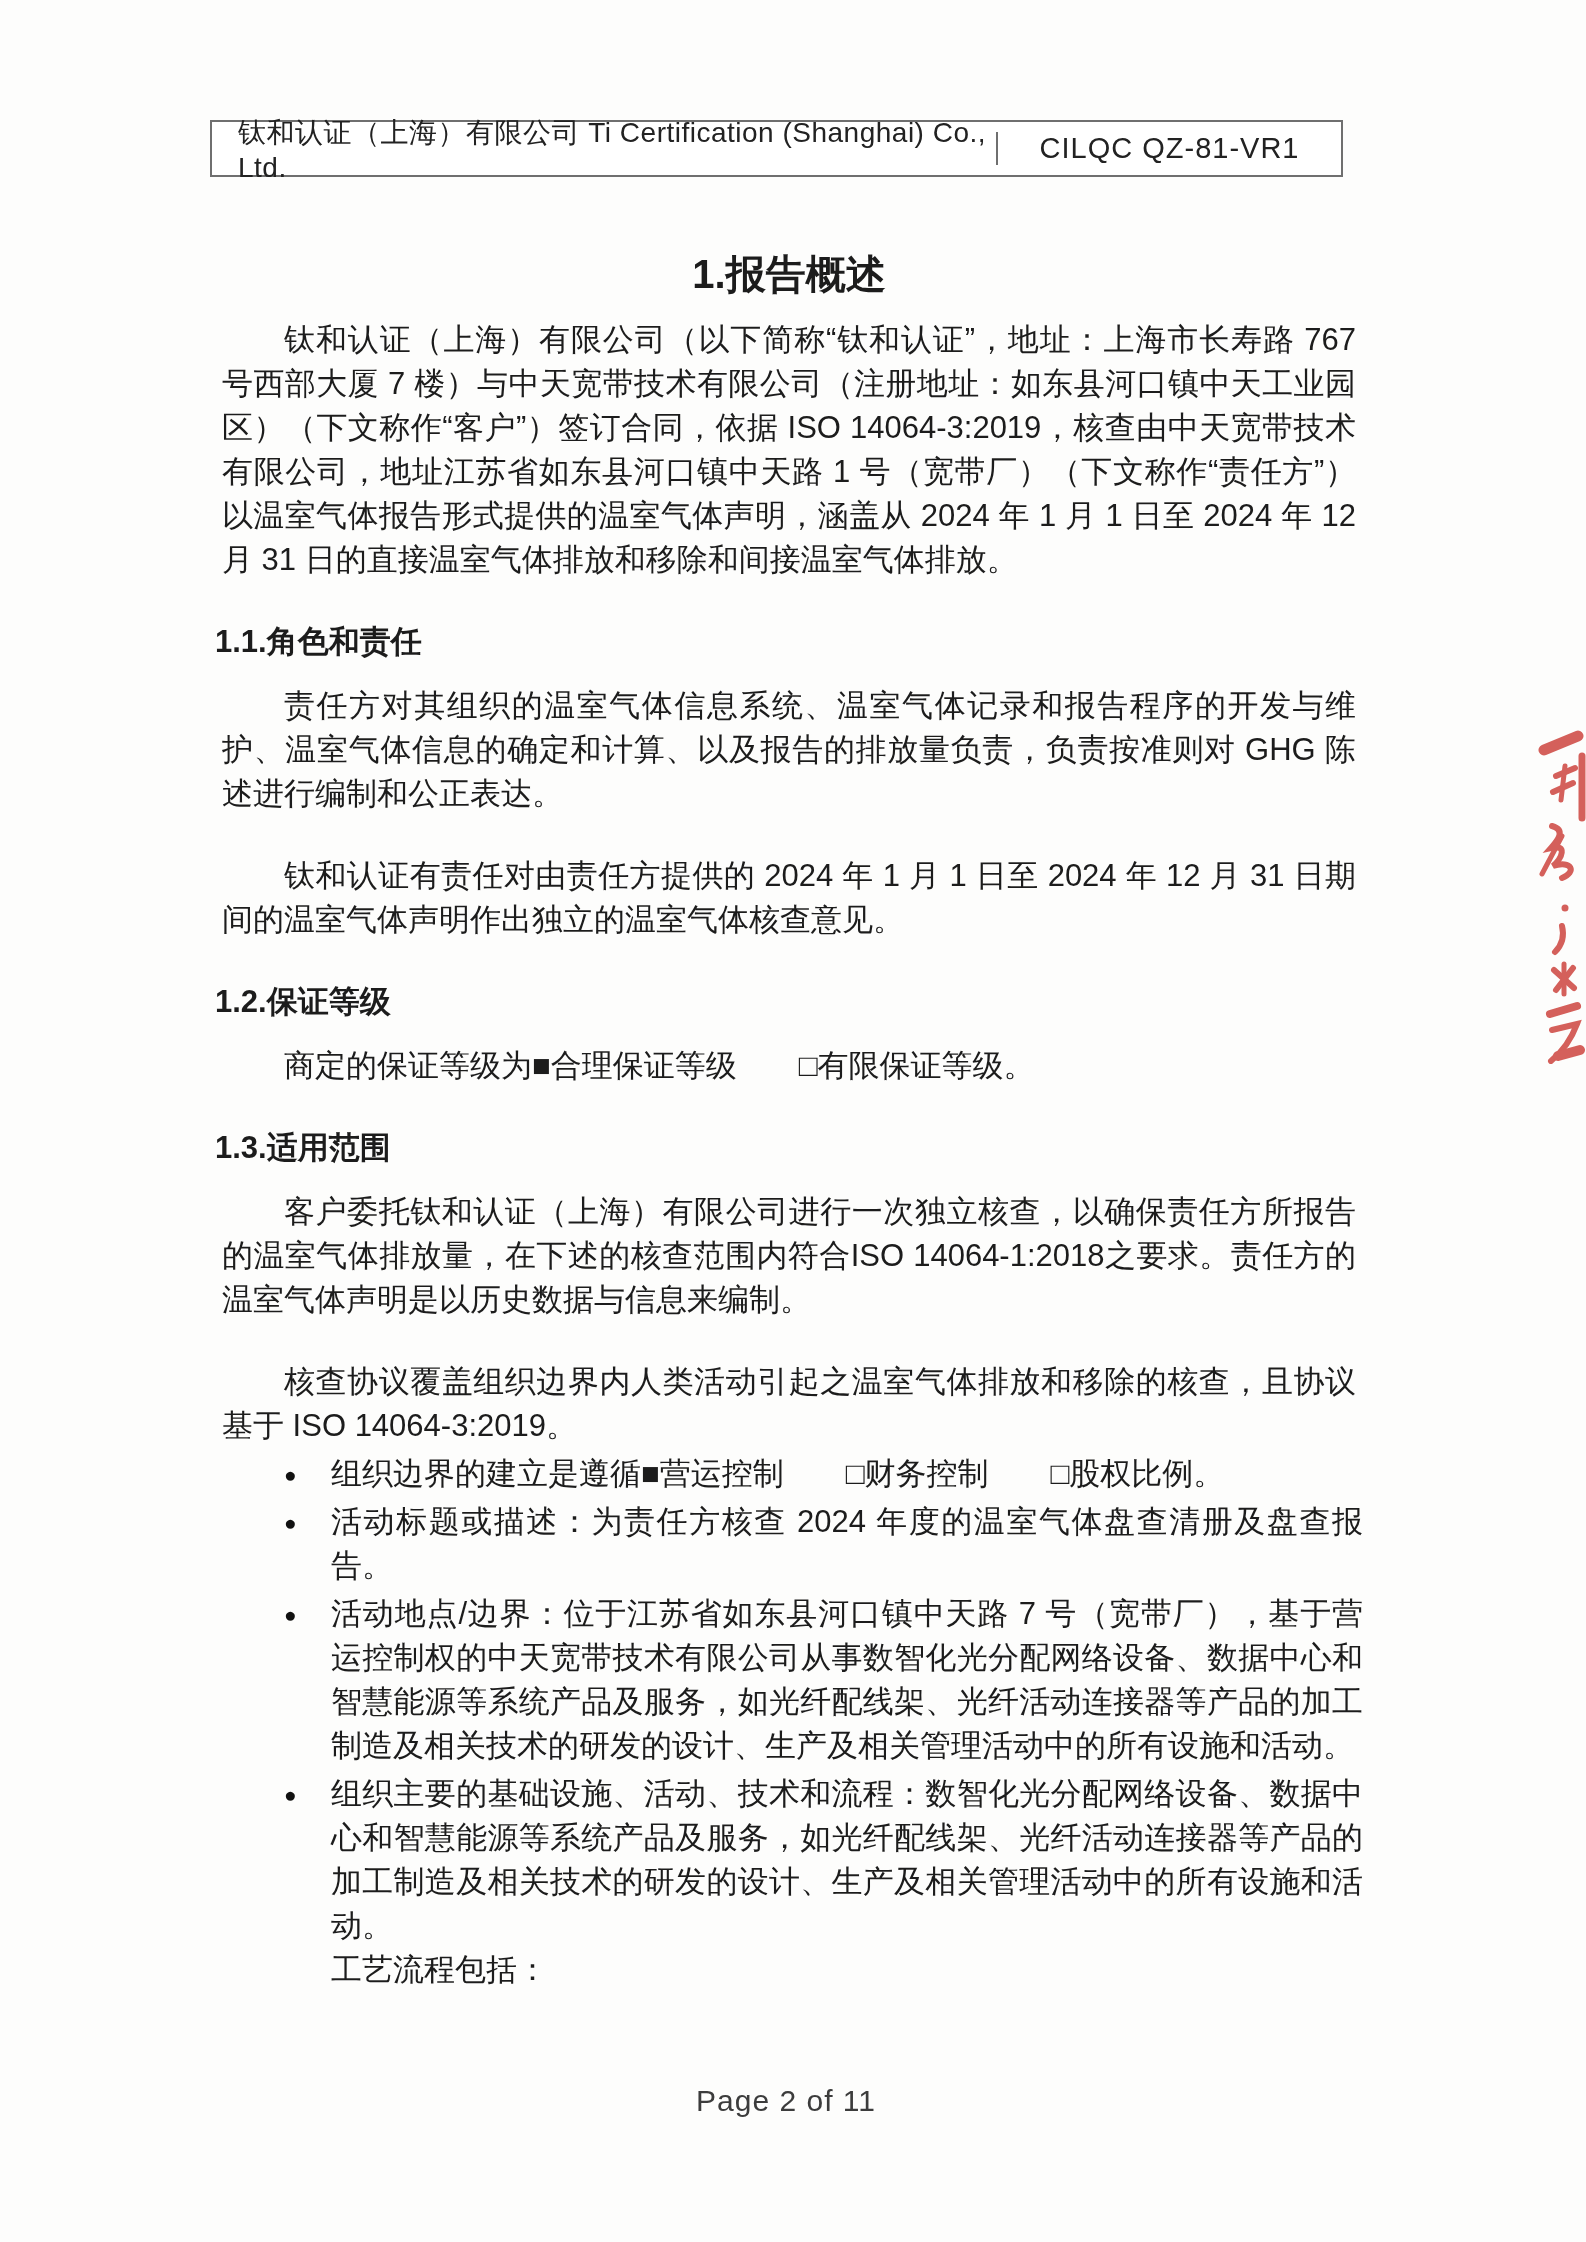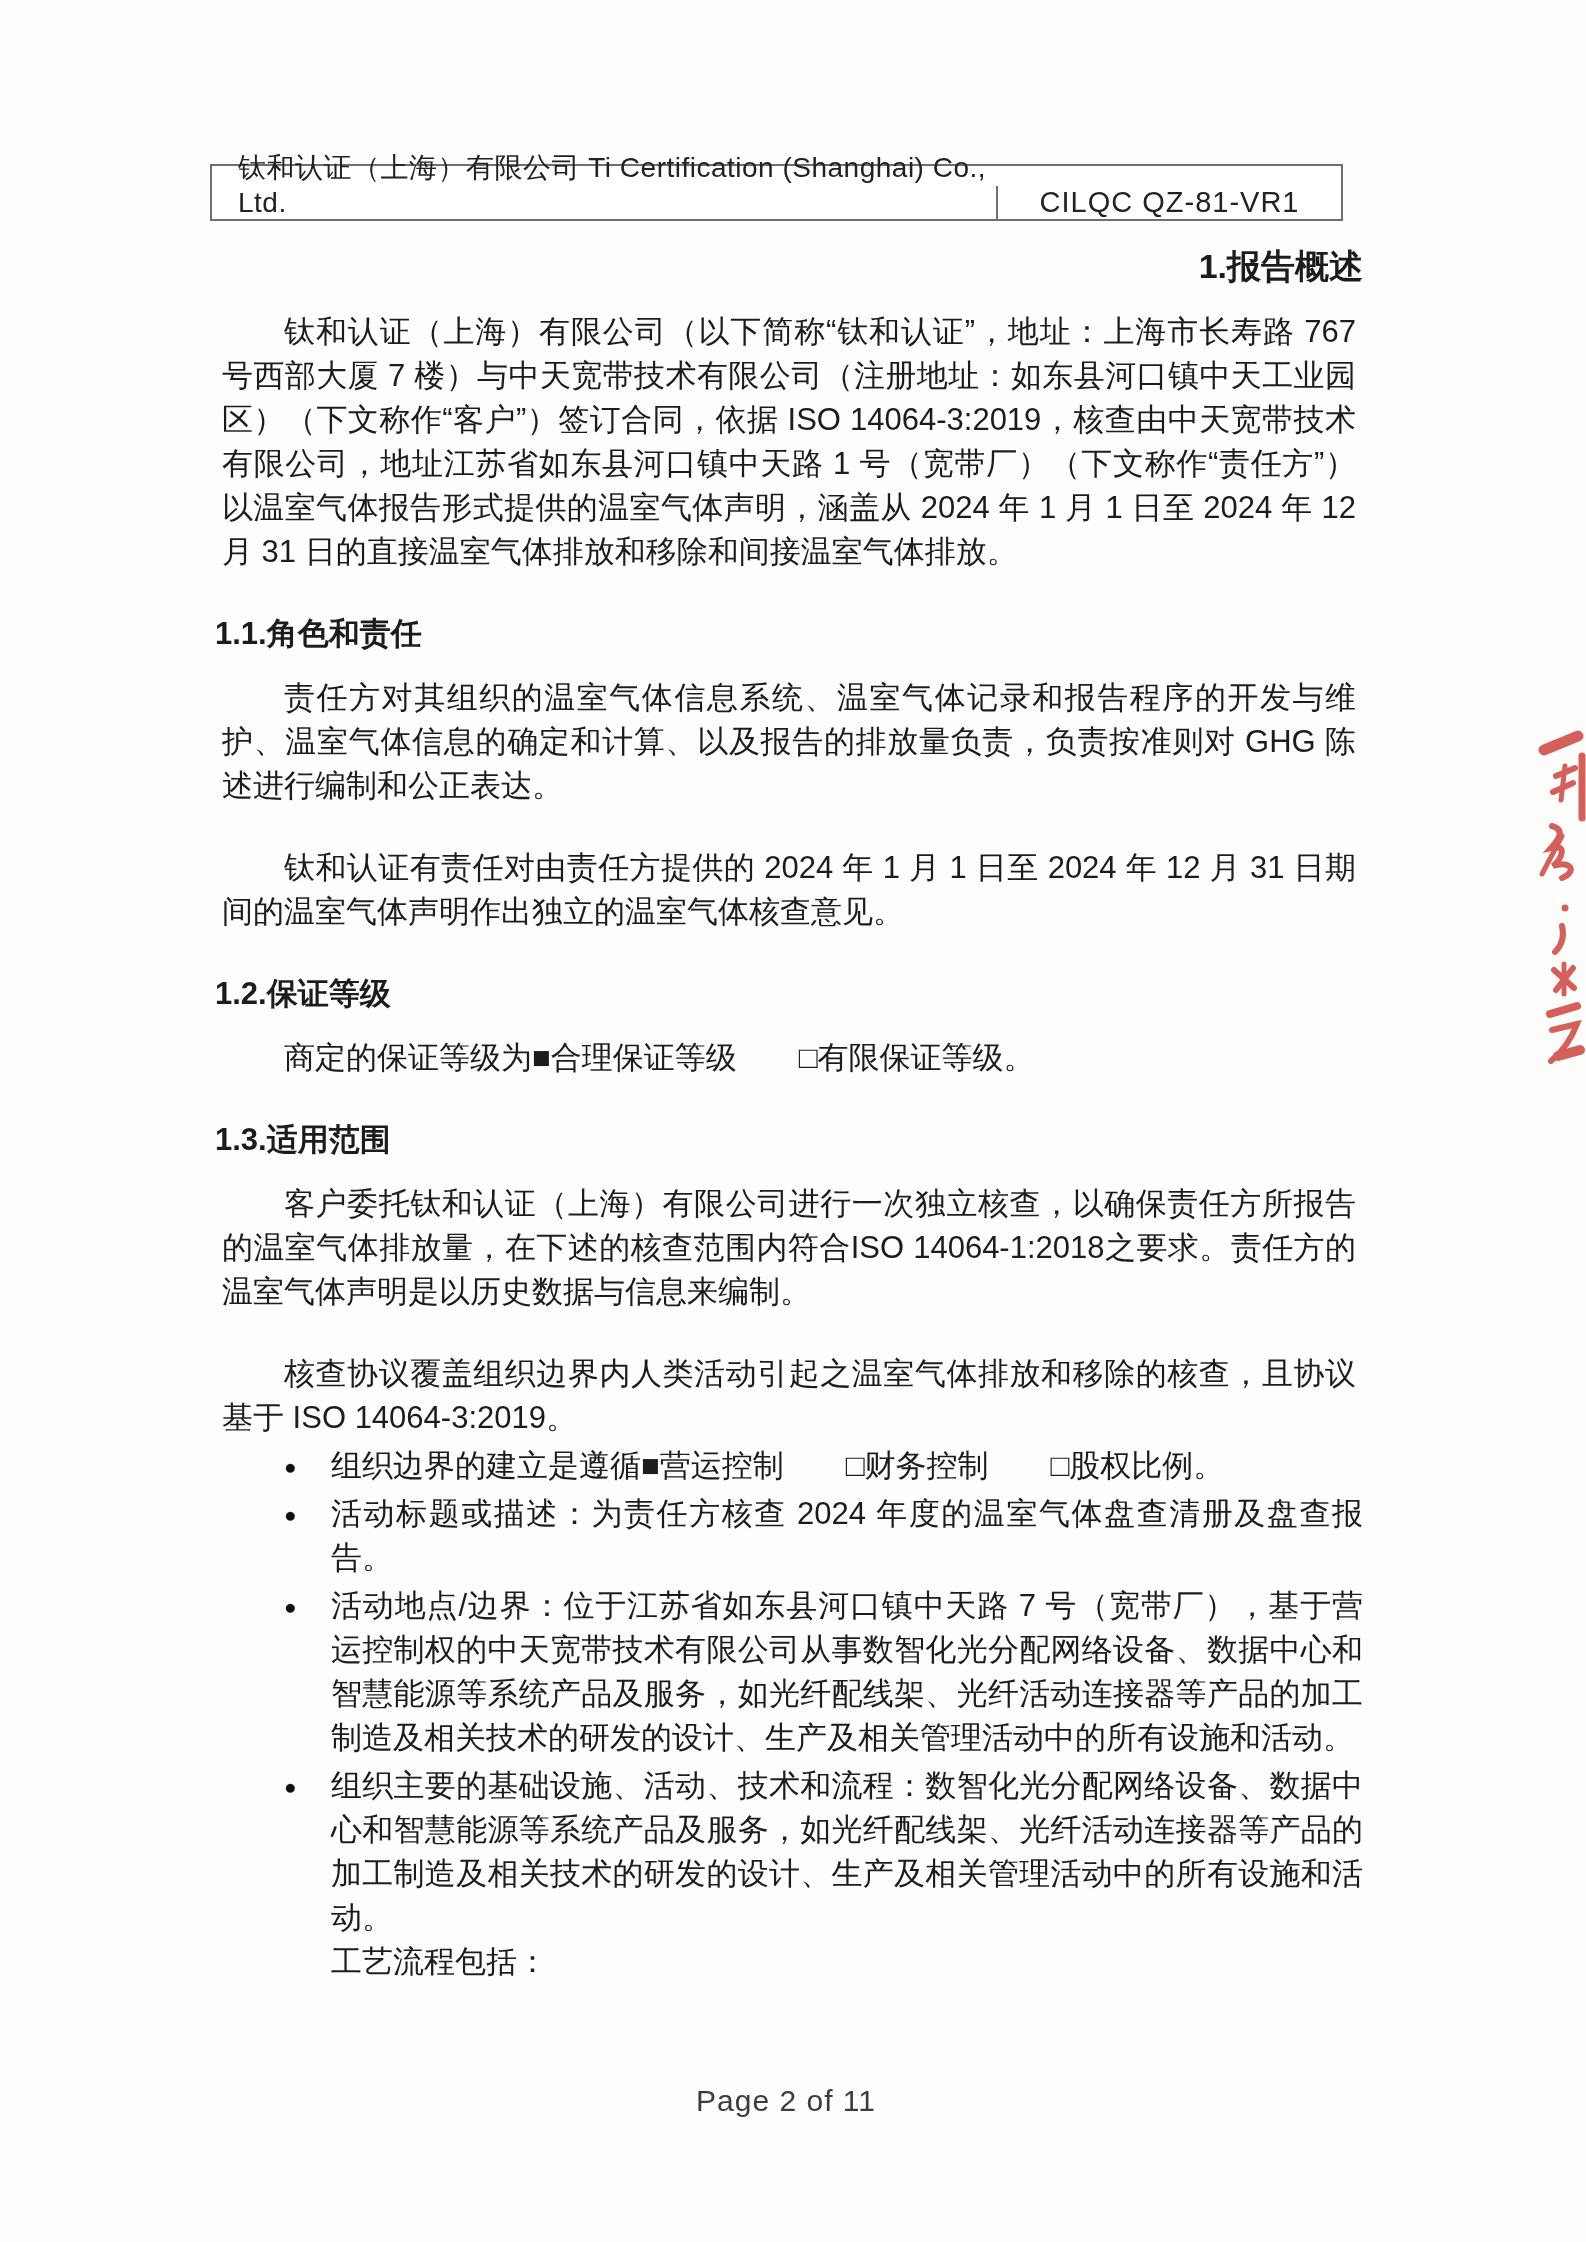--- a/index.html
+++ b/index.html
@@ -8,43 +8,42 @@
     width:1586px;height:2242px;
     background:#fdfdfc;
     overflow:hidden;
     font-family:"Liberation Sans","DejaVu Sans",sans-serif;
     color:#1f1f1f;
     -webkit-font-smoothing:antialiased;
   }
   
   .hdr{
     position:absolute;left:210px;top:120px;width:1133px;height:57px;
-    display:flex;align-items:flex-end;
+    display:flex;align-items:center;
     border:2px solid #6f6f6f;
     box-sizing:border-box;
     background:#fff;
-    margin-top:44px;
   }
   .hdr-left{
     flex:1;display:flex;align-items:center;
     padding-left:26px;
     font-size:28px;letter-spacing:.5px;color:#222;
   }
   .hdr-right{
     width:343px;display:flex;align-items:center;justify-content:center;
     border-left:2px solid #6f6f6f;
     font-size:29px;color:#222;letter-spacing:1px;
   }
   
   .content{
     position:absolute;left:215px;top:240px;width:1148px;
     font-size:31px;line-height:44px;text-align:justify;color:#1c1c1c;
   }
   .content h1{
-    font-size:34px;font-weight:bold;margin:4px 0 22px;line-height:44px;text-align:right;
+    font-size:40px;font-weight:bold;margin:12px 0 22px;line-height:44px;text-align:center;
   }
   .content h2{
     font-size:31px;font-weight:bold;margin:14px 0 20px;line-height:44px;text-align:left;
   }
   .content p{
     margin:0 7px 38px;text-indent:2em;
   }
   .content p.tight{margin-bottom:4px;}
   ul.scope{
     list-style:none;margin:0;padding:0;

